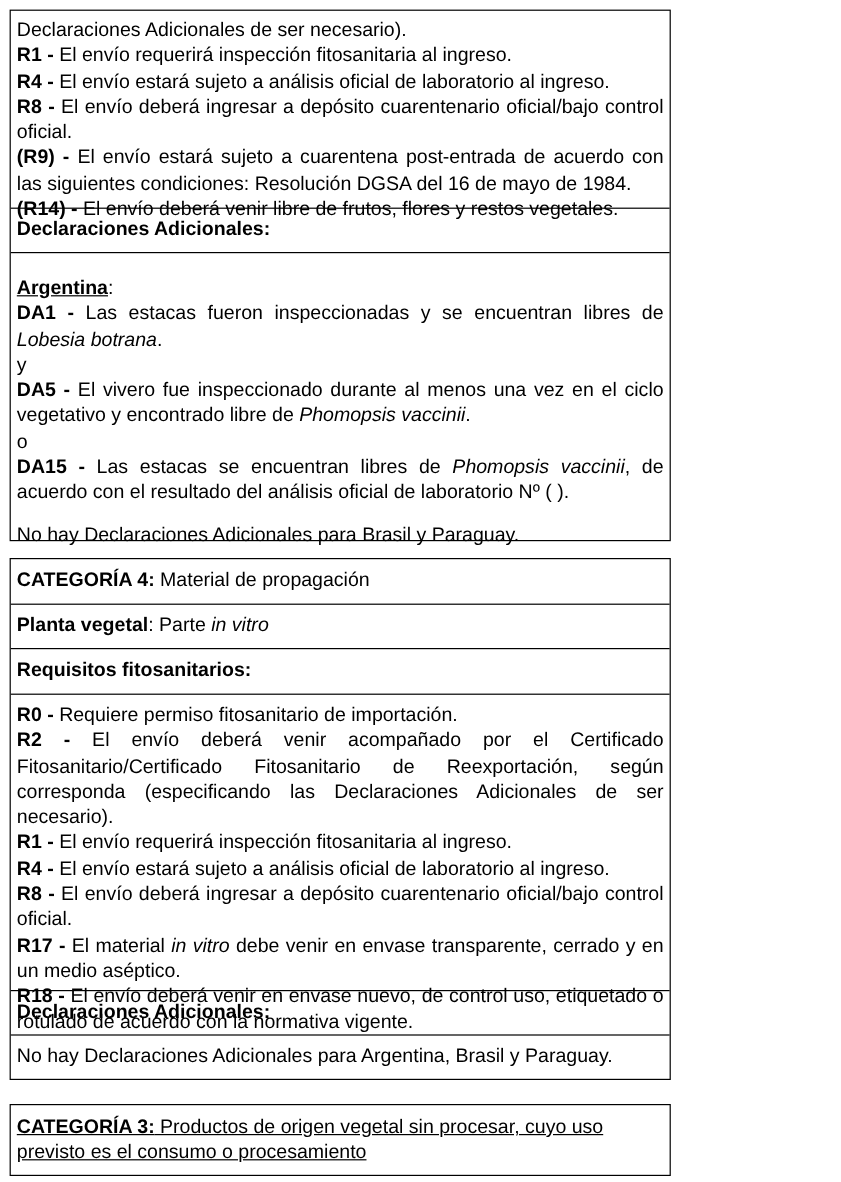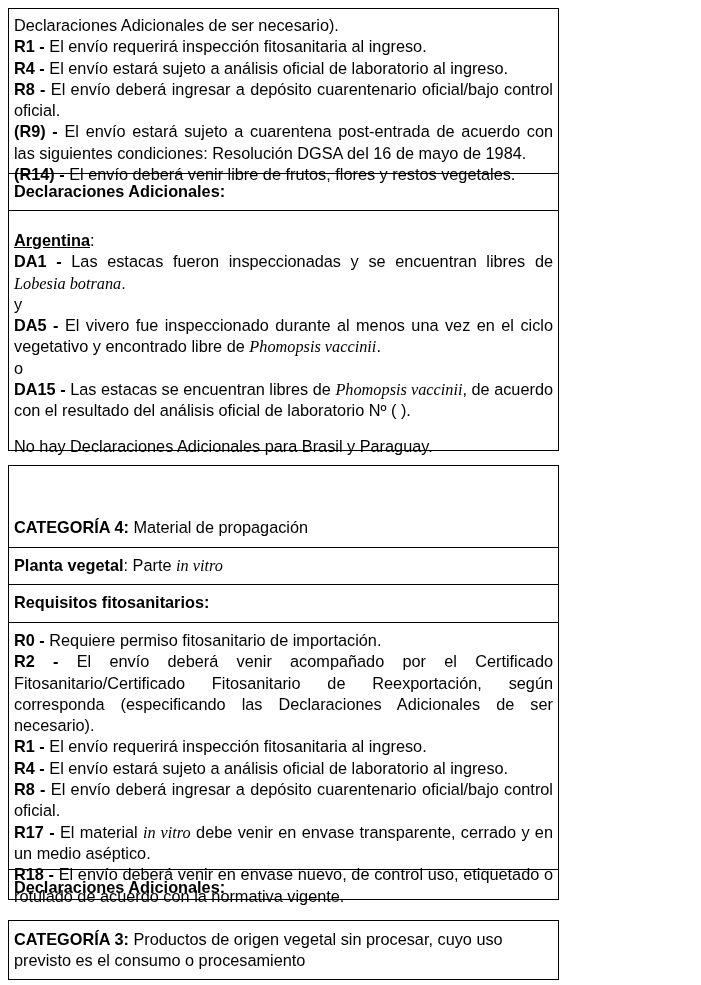--- a/index.html
+++ b/index.html
@@ -12,21 +12,21 @@
     border: 1.5px solid #000; box-sizing: border-box;
   }
   .cell {
     border-top: 1.5px solid #000; box-sizing: border-box;
     padding: 0 5px; line-height: 21.3px;
   }
   .cell:first-child { border-top: none; }
   .j { text-align: justify; text-align-last: left; }
   .line { display: block; }
   b { font-weight: bold; }
-  i { font-style: italic; font-family: Liberation Serif, serif; }
+  i { font-style: italic; }
   u { text-decoration: underline; }
   .gap { height: 14px; }
 </style>
 </head>
 <body>
 
 <div class="tbl" style="top:8px; height:443px;">
   <div class="cell j" style="height:164px; padding-top:6px;">
     <span class="line">Declaraciones Adicionales de ser necesario).</span>
     <span class="line"><b>R1 -</b><span> El envío requerirá inspección fitosanitaria al ingreso.</span></span>
@@ -44,40 +44,43 @@
     <span class="line">y</span>
     <span class="line"><b>DA5 -</b><span> El vivero fue inspeccionado durante al menos una vez en el ciclo vegetativo y encontrado libre de </span><i>Phomopsis vaccinii</i><span>.</span></span>
     <span class="line">o</span>
     <span class="line"><b>DA15 -</b><span> Las estacas se encuentran libres de </span><i>Phomopsis vaccinii</i><span>, de acuerdo con el resultado del análisis oficial de laboratorio Nº ( ).</span></span>
     <div class="gap"></div>
     <span class="line">No hay Declaraciones Adicionales para Brasil y Paraguay.</span>
   </div>
 </div>
 
 <div class="tbl" style="top:465px; height:435px;">
-  <div class="cell" style="height:37px; padding-top:7px;margin-top:44px;">
+  <div class="cell" style="height:37px; padding-top:7px;">
     <b>CATEGORÍA 4:</b><span> Material de propagación</span>
   </div>
   <div class="cell" style="height:37px; padding-top:7px;">
     <b>Planta vegetal</b><span>: Parte </span><i>in vitro</i>
   </div>
   <div class="cell" style="height:38px; padding-top:7px;">
     <b>Requisitos fitosanitarios:</b>
   </div>
   <div class="cell j" style="height:247px; padding-top:7px;">
     <span class="line"><b>R0 -</b><span> Requiere permiso fitosanitario de importación.</span></span>
     <span class="line"><b>R2 -</b><span> El envío deberá venir acompañado por el Certificado Fitosanitario/Certificado Fitosanitario de Reexportación, según corresponda (especificando las Declaraciones Adicionales de ser necesario).</span></span>
     <span class="line"><b>R1 -</b><span> El envío requerirá inspección fitosanitaria al ingreso.</span></span>
     <span class="line"><b>R4 -</b><span> El envío estará sujeto a análisis oficial de laboratorio al ingreso.</span></span>
     <span class="line"><b>R8 -</b><span> El envío deberá ingresar a depósito cuarentenario oficial/bajo control oficial.</span></span>
     <span class="line"><b>R17 -</b><span> El material </span><i>in vitro</i><span> debe venir en envase transparente, cerrado y en un medio aséptico.</span></span>
     <span class="line"><b>R18 -</b><span> El envío deberá venir en envase nuevo, de control uso, etiquetado o rotulado de acuerdo con la normativa vigente.</span></span>
   </div>
   <div class="cell" style="height:37px; padding-top:7px;">
     <b>Declaraciones Adicionales:</b>
   </div>
+  <div class="cell" style="height:37px; padding-top:7px;">
+    <span>No hay Declaraciones Adicionales para Argentina, Brasil y Paraguay.</span>
+  </div>
 </div>
 
 <div class="tbl" style="top:920px; height:60px;">
-  <div class="cell" style="height:57px; padding-top:8px;">
+  <div class="cell" style="height:57px; padding-top:8px;text-decoration:underline;">
     <b>CATEGORÍA 3:</b><span> Productos de origen vegetal sin procesar, cuyo uso previsto es el consumo o procesamiento</span>
   </div>
 </div>
 
 </body></html>

